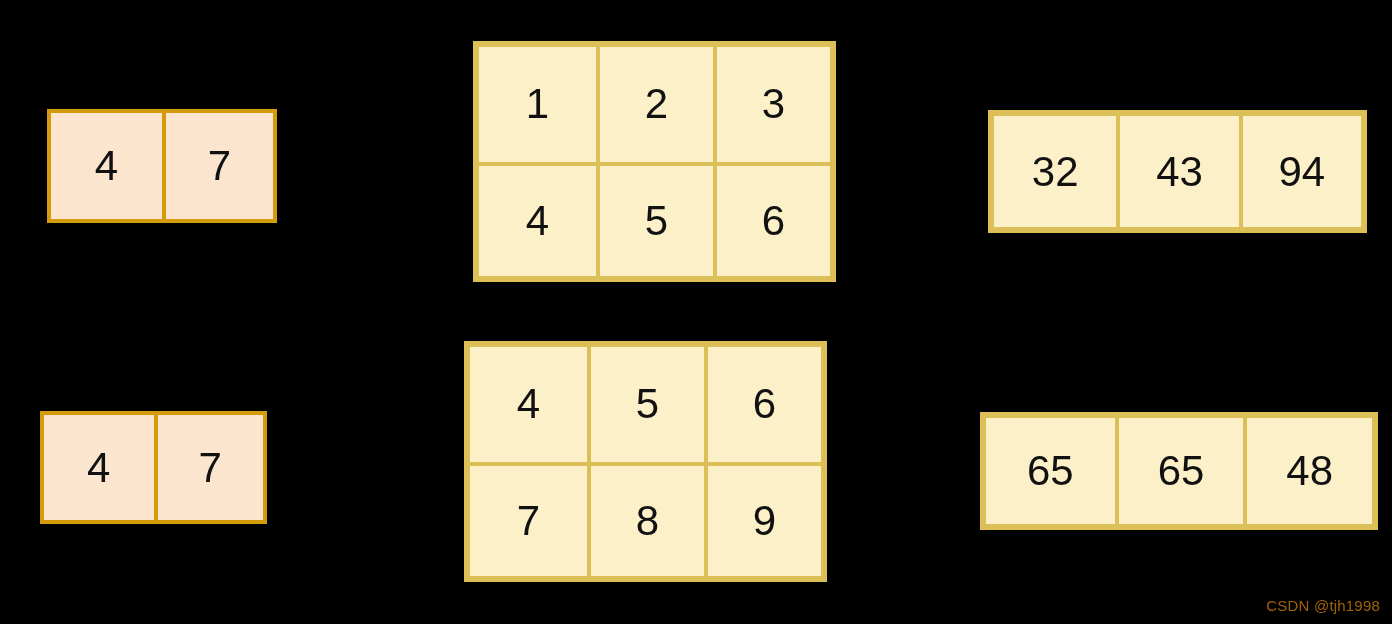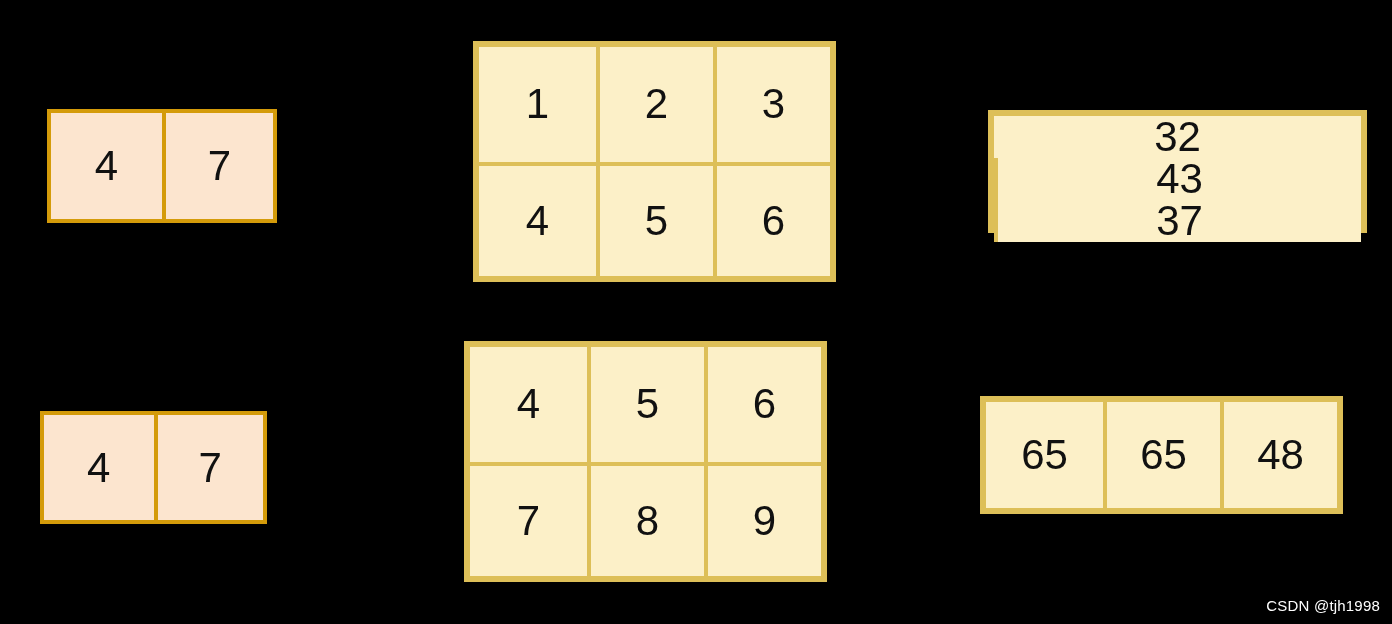--- a/index.html
+++ b/index.html
@@ -69,35 +69,35 @@
   
   .g13 .cell + .cell { border-left-width: 4px; }
 
   
   #tbl-tl { left: 47px;  top: 109px; width: 230px; height: 114px;
             grid-template-columns: repeat(2, 1fr); font-size: 42px; }
   #tbl-tm { left: 473px; top: 41px;  width: 363px; height: 241px;
             grid-template-columns: repeat(3, 1fr);
             grid-template-rows: repeat(2, 1fr); font-size: 42px; }
   #tbl-tr { left: 988px; top: 110px; width: 379px; height: 123px;
-            grid-template-columns: repeat(1, 1fr); font-size: 42px; }
+            grid-template-columns: repeat(3, 1fr); font-size: 42px; }
   #tbl-bl { left: 40px;  top: 411px; width: 227px; height: 113px;
             grid-template-columns: repeat(2, 1fr); font-size: 42px; }
   #tbl-bm { left: 464px; top: 341px; width: 363px; height: 241px;
             grid-template-columns: repeat(3, 1fr);
             grid-template-rows: repeat(2, 1fr); font-size: 42px; }
-  #tbl-br { left: 980px; top: 396px; width: 363px; height: 118px;
+  #tbl-br { left: 980px; top: 412px; width: 398px; height: 118px;
             grid-template-columns: repeat(3, 1fr); font-size: 42px; }
 
   
   .watermark {
     position: absolute;
     right: 12px;
     bottom: 10px;
-    color: #ffffff;
+    color: #a16207;
     font-size: 15px;
     letter-spacing: 0.2px;
     white-space: nowrap;
     user-select: none;
   }
 </style>
 </head>
 <body>
 
 <div class="stage">
@@ -112,21 +112,21 @@
     <div class="cell">2</div>
     <div class="cell">3</div>
     <div class="cell">4</div>
     <div class="cell">5</div>
     <div class="cell">6</div>
   </div>
 
   <div class="grid pal-cream g13" id="tbl-tr">
     <div class="cell">32</div>
     <div class="cell">43</div>
-    <div class="cell">37</div>
+    <div class="cell">94</div>
   </div>
 
   <div class="grid pal-peach" id="tbl-bl">
     <div class="cell">4</div>
     <div class="cell">7</div>
   </div>
 
   <div class="grid pal-cream g23" id="tbl-bm">
     <div class="cell">4</div>
     <div class="cell">5</div>

